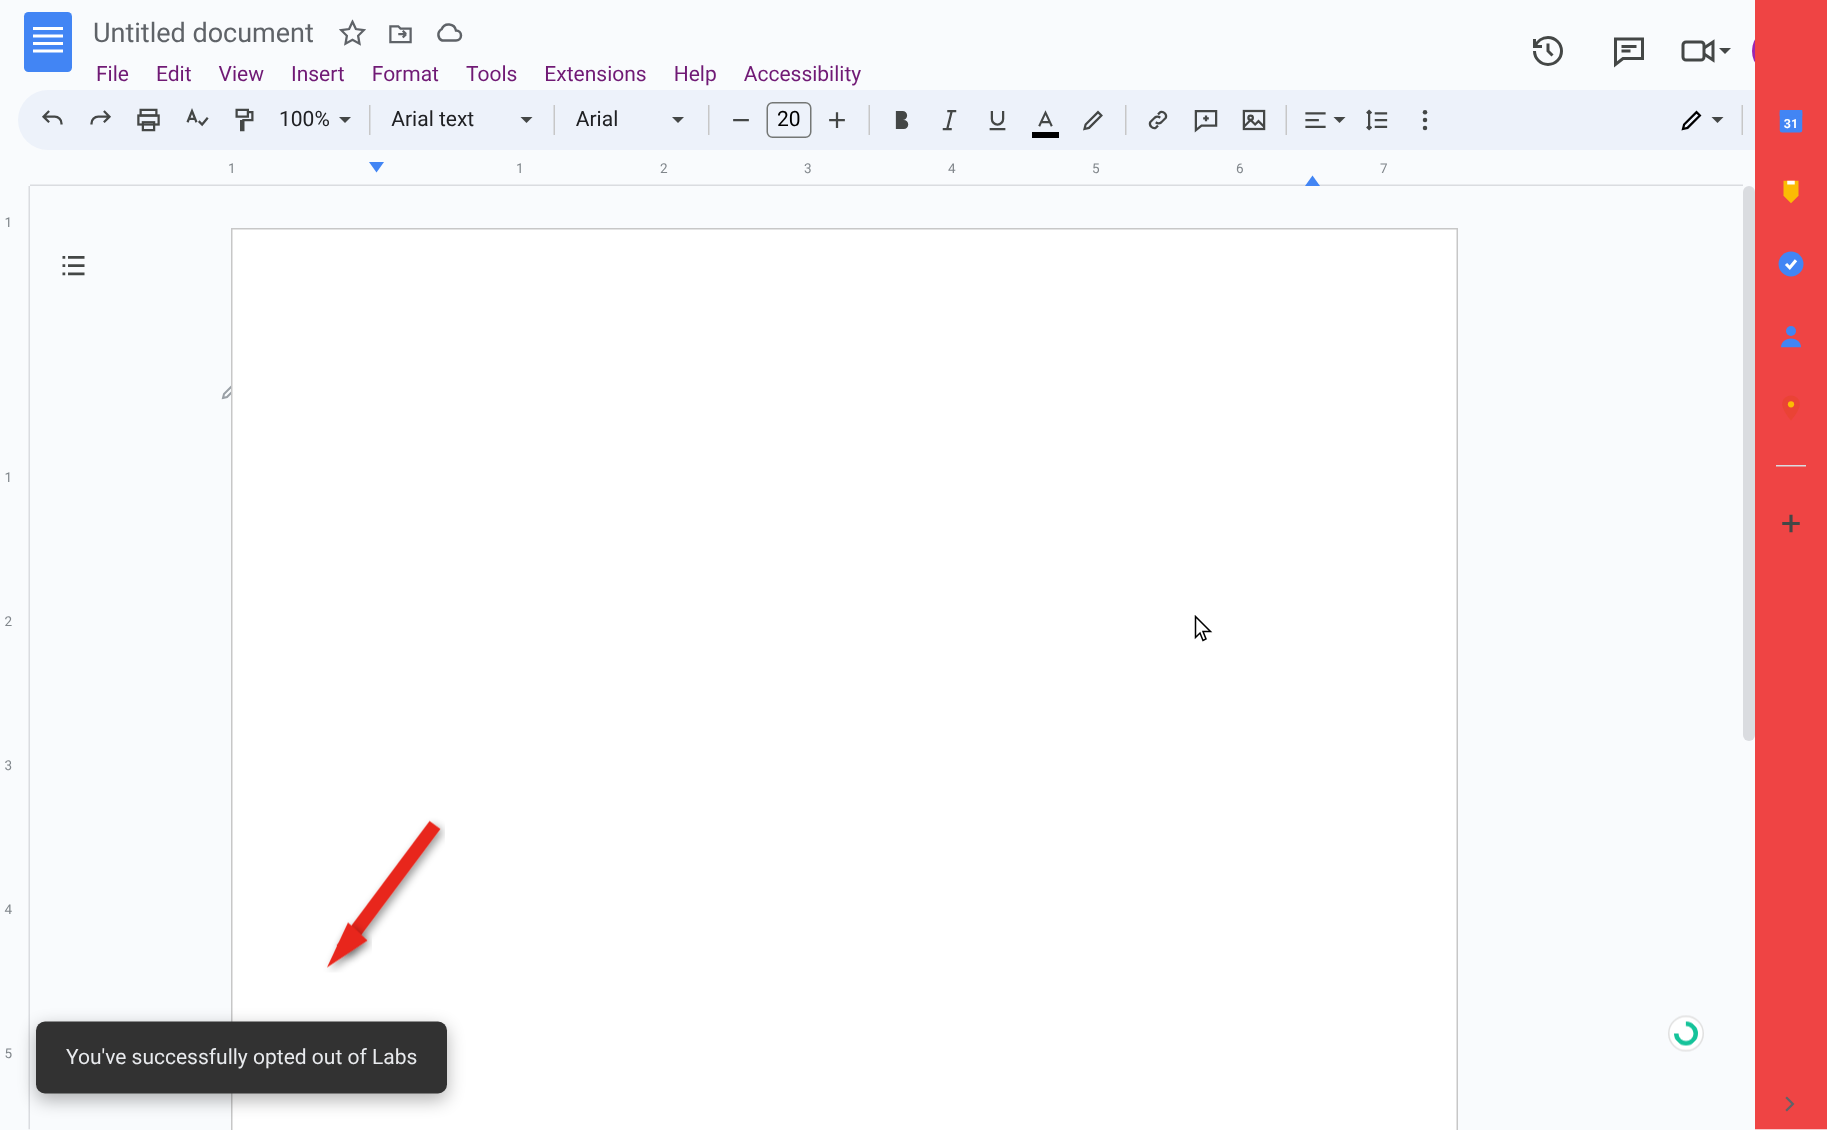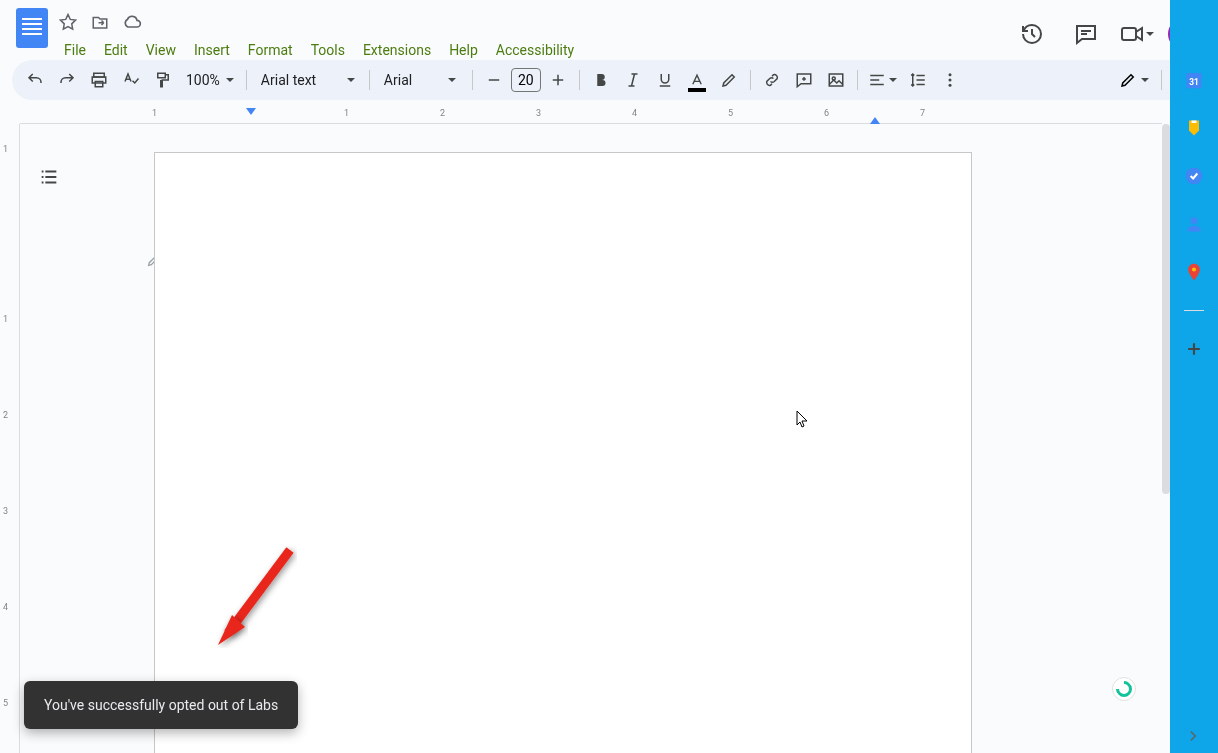--- a/index.html
+++ b/index.html
@@ -7,21 +7,21 @@
 
 .header { display: flex; align-items: flex-start; padding: 8px 12px 0 12px; height: 60px; }
 .logo { width: 40px; height: 40px; display: flex; align-items: center; justify-content: center; margin-right: 4px; }
 .doc-icon { width: 32px; height: 40px; background: #4285f4; border-radius: 3px; position: relative; }
 .doc-icon::before { content: ''; position: absolute; top: 10px; left: 6px; right: 6px; height: 2px; background: white; box-shadow: 0 5px 0 white, 0 10px 0 white, 0 15px 0 white; }
 .title-area { flex: 1; }
 .title-row { display: flex; align-items: center; height: 28px; gap: 8px; }
 .doc-title { font-size: 18px; color: #5f6368; padding: 2px 6px; }
 .title-icon { width: 20px; height: 20px; color: #5f6368; display: flex; align-items: center; justify-content: center; cursor: pointer; margin: 0 2px; }
 .menu-row { display: flex; gap: 2px; height: 28px; align-items: center; }
-.menu-item { padding: 4px 8px; font-size: 14px; color: #4d7c0f; cursor: pointer; border-radius: 4px; }
+.menu-item { padding: 4px 8px; font-size: 14px; color: #701a75; cursor: pointer; border-radius: 4px; }
 .header-right { display: flex; align-items: center; gap: 14px; padding-right: 6px; padding-top: 6px; }
 .hdr-icon-btn { width: 40px; height: 40px; display: flex; align-items: center; justify-content: center; cursor: pointer; color: #444746; border-radius: 50%; }
 .meet-btn { display: flex; align-items: center; gap: 2px; cursor: pointer; color: #444746; }
 .share-btn { display: flex; align-items: center; gap: 8px; background: #c2e7ff; padding: 10px 20px; border-radius: 40px; cursor: pointer; font-size: 14px; font-weight: 500; color: #001d35; }
 .avatar { width: 32px; height: 32px; border-radius: 50%; background: #9c27b0; color: white; display: flex; align-items: center; justify-content: center; font-size: 16px; font-weight: 500; cursor: pointer; }
 
 .toolbar { display: flex; align-items: center; background: #edf2fa; border-radius: 24px; padding: 4px 8px; margin: 0 12px; height: 40px; gap: 2px; }
 .tb-btn { height: 30px; min-width: 30px; display: flex; align-items: center; justify-content: center; cursor: pointer; color: #444746; border-radius: 4px; padding: 0 4px; }
 .tb-sep { width: 1px; height: 20px; background: #c7c7c7; margin: 0 4px; }
 .zoom-sel { display: flex; align-items: center; padding: 0 6px; font-size: 14px; color: #202124; cursor: pointer; gap: 6px; text-align: right; }
@@ -43,21 +43,21 @@
 
 .ruler-v { position: absolute; top: 16px; left: 0; bottom: 0; width: 20px; background: #f9fbfd; border-right: 1px solid #dadce0; font-size: 9px; color: #5f6368; }
 .ruler-v-mark { position: absolute; left: 3px; font-size: 9px; color: #80868b; }
 
 .canvas-area { position: absolute; top: 16px; left: 20px; right: 56px; bottom: 0; background: #f9fbfd; overflow: auto; }
 .outline-btn { position: absolute; top: 38px; left: 14px; width: 30px; height: 30px; display: flex; align-items: center; justify-content: center; cursor: pointer; color: #444746; }
 .page { position: absolute; top: 28px; left: 134px; width: 818px; height: 1050px; background: white; border: 1px solid #c7c7c7; }
 .pencil-margin { position: absolute; top: 128px; left: 126px; color: #9aa0a6; cursor: pointer; }
 .scrollbar-v { position: absolute; top: 16px; right: 48px; width: 8px; height: 370px; background: #dadce0; border-radius: 4px; }
 
-.side-panel { position: absolute; top: 0; right: 0; bottom: 0; width: 48px; background: #0ea5e9; display: flex; flex-direction: column; align-items: center; padding-top: 70px; gap: 28px; }
+.side-panel { position: absolute; top: 0; right: 0; bottom: 0; width: 48px; background: #ef4444; display: flex; flex-direction: column; align-items: center; padding-top: 70px; gap: 28px; }
 .side-icon { width: 20px; height: 20px; cursor: pointer; display: flex; align-items: center; justify-content: center; }
 .side-sep { width: 20px; height: 1px; background: #dadce0; }
 .side-expand { position: absolute; bottom: 8px; right: 16px; cursor: pointer; color: #5f6368; }
 
 .toast { position: absolute; bottom: 24px; left: 24px; background: #323232; color: #e8eaed; padding: 16px 20px; border-radius: 6px; font-size: 14px; box-shadow: 0 4px 12px rgba(0,0,0,0.3); }
 
 .arrow-annot { position: absolute; top: 545px; left: 210px; width: 90px; height: 110px; pointer-events: none; }
 
 .cursor-ptr { position: absolute; top: 410px; left: 796px; pointer-events: none; }
 
@@ -69,20 +69,21 @@
 </style>
 </head>
 <body>
 
 <div class="header">
   <div class="logo">
     <div class="doc-icon"></div>
   </div>
   <div class="title-area">
     <div class="title-row">
+      <span class="doc-title">Untitled document</span>
       <span class="title-icon">
         <svg width="18" height="18" viewBox="0 0 24 24" fill="none" stroke="currentColor" stroke-width="2">
             <path d="M12 2l3 6.5 7 1-5 5 1.2 7L12 18l-6.2 3.5L7 14.5 2 9.5l7-1z"></path>
           </svg>
       </span>
       <span class="title-icon">
         <svg width="18" height="18" viewBox="0 0 24 24" fill="none" stroke="currentColor" stroke-width="2">
             <path d="M3 6v14h18V8h-9l-2-2H3z"></path>
             <path d="M17 13l-3-3m3 3l-3 3m3-3h-7"></path>
           </svg>

